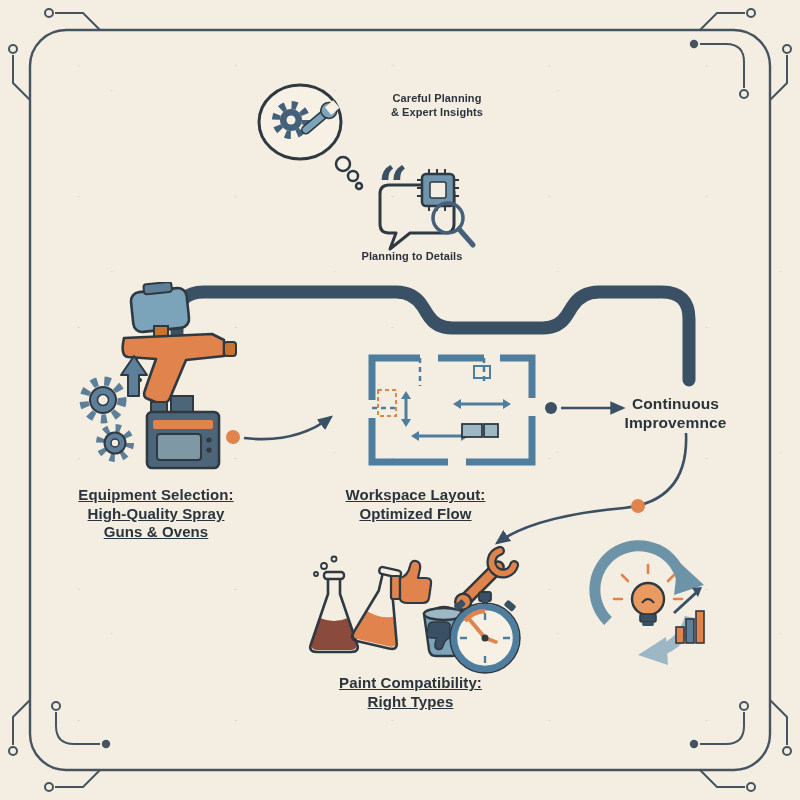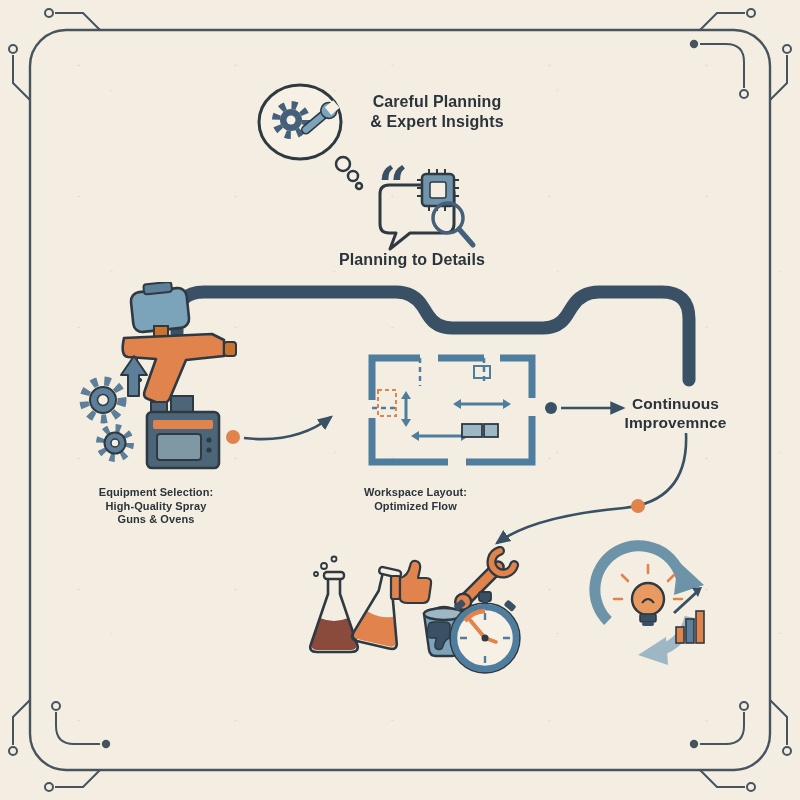--- a/index.html
+++ b/index.html
@@ -10,22 +10,22 @@
     background-image: radial-gradient(#e7dfcb 1px, rgba(0,0,0,0) 1.4px),
                       radial-gradient(#ebe3d0 1px, rgba(0,0,0,0) 1.4px);
     background-size: 157px 131px, 223px 181px;
     font-family:"Liberation Sans", sans-serif;
   }
   .abs { position:absolute; }
   .label {
     position:absolute; font-weight:700; color:#2b333c; text-align:center;
     white-space:pre-line; line-height:1.24; letter-spacing:0.1px;
   }
-  .lbl-17 { font-size:16px; }
-  .lbl-16 { font-size:11px; }
+  .lbl-17 { font-size:11px; }
+  .lbl-16 { font-size:15px;text-decoration:underline; }
   .lbl-15 { font-size:15.5px; }
   svg { display:block; }
 </style>
 </head>
 <body>
 
 <div class="canvas">
 
   <svg class="abs" style="left:0;top:0" width="800" height="800" viewBox="0 0 800 800">
     <g fill="none" stroke="#47545f" stroke-width="2.4">
@@ -232,20 +232,22 @@
       <rect x="207" y="56" width="11" height="7" rx="2" fill="#3a5064" transform="rotate(40 212 59)"></rect>
       <circle cx="187" cy="92" r="34.8" fill="none" stroke="#2e3942" stroke-width="1.8"></circle>
       <circle cx="187" cy="92" r="31" fill="#f6f1e4" stroke="#4f7d9e" stroke-width="6.5"></circle>
       <path d="M 187 67 V 74 M 187 110 V 117 M 162 92 H 169 M 205 92 H 212" stroke="#4f7d9e" stroke-width="2.4"></path>
       <path d="M 167 75 A 27 27 0 0 1 187 65" fill="none" stroke="#e0834c" stroke-width="4.5"></path>
       <line x1="187" y1="92" x2="172" y2="74" stroke="#e0834c" stroke-width="4" stroke-linecap="round"></line>
       <line x1="187" y1="92" x2="198" y2="96" stroke="#e0834c" stroke-width="3.5" stroke-linecap="round"></line>
       <circle cx="187" cy="92" r="3.5" fill="#2e3942"></circle>
     </g>
   </svg>
+  <div class="label lbl-16" style="left:318px;top:674px;width:185px">Paint Compatibility:
+Right Types</div>
 
   <svg class="abs" style="left:578px;top:533px" width="155" height="148" viewBox="0 0 155 148">
     <g>
       <path d="M 30 88 A 44 44 0 1 1 104 48" fill="none" stroke="#6d93a8" stroke-width="11"></path>
       <path d="M 100 28 L 126 52 L 96 62 Z" fill="#6d93a8"></path>
       <path d="M 112 84 A 44 44 0 0 1 80 118" fill="none" stroke="#9db7c4" stroke-width="11"></path>
       <path d="M 88 104 L 60 122 L 90 132 Z" fill="#9db7c4"></path>
     </g>
     <g>
       <path d="M 70 40 V 32 M 50 48 L 44 42 M 90 48 L 96 42 M 44 66 H 36 M 96 66 H 104" stroke="#e0834c" stroke-width="2.6" stroke-linecap="round"></path>

